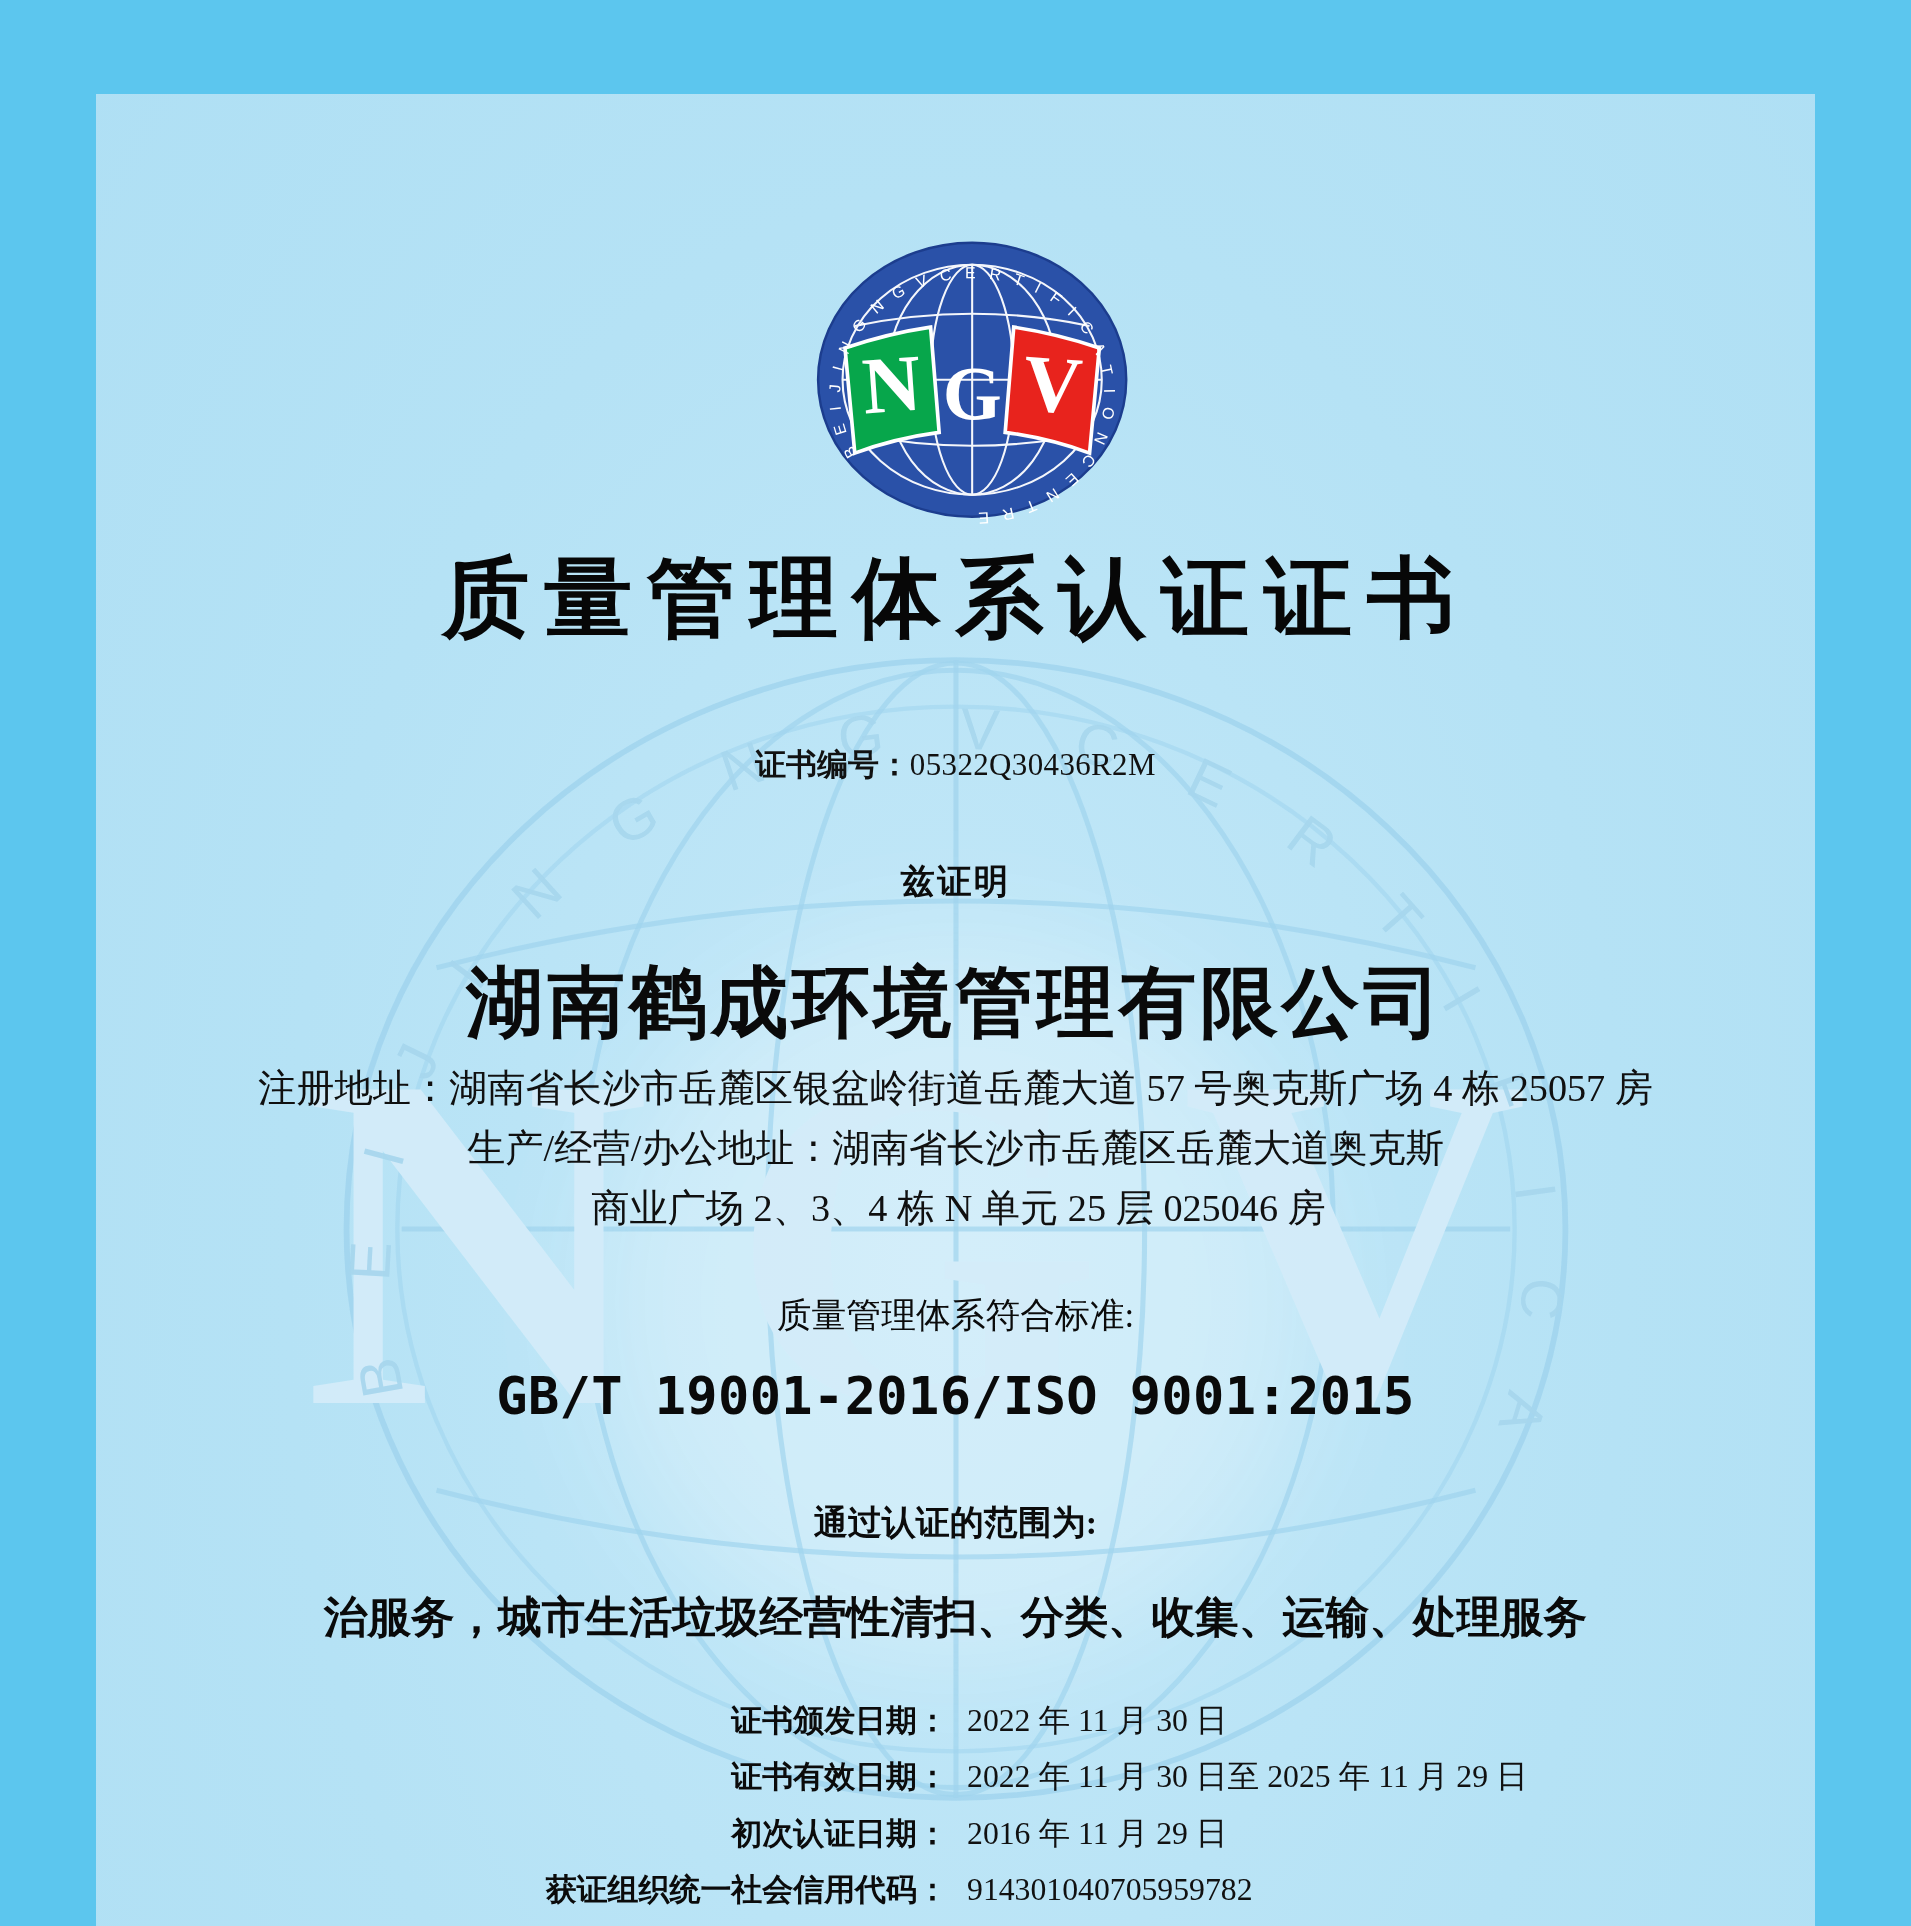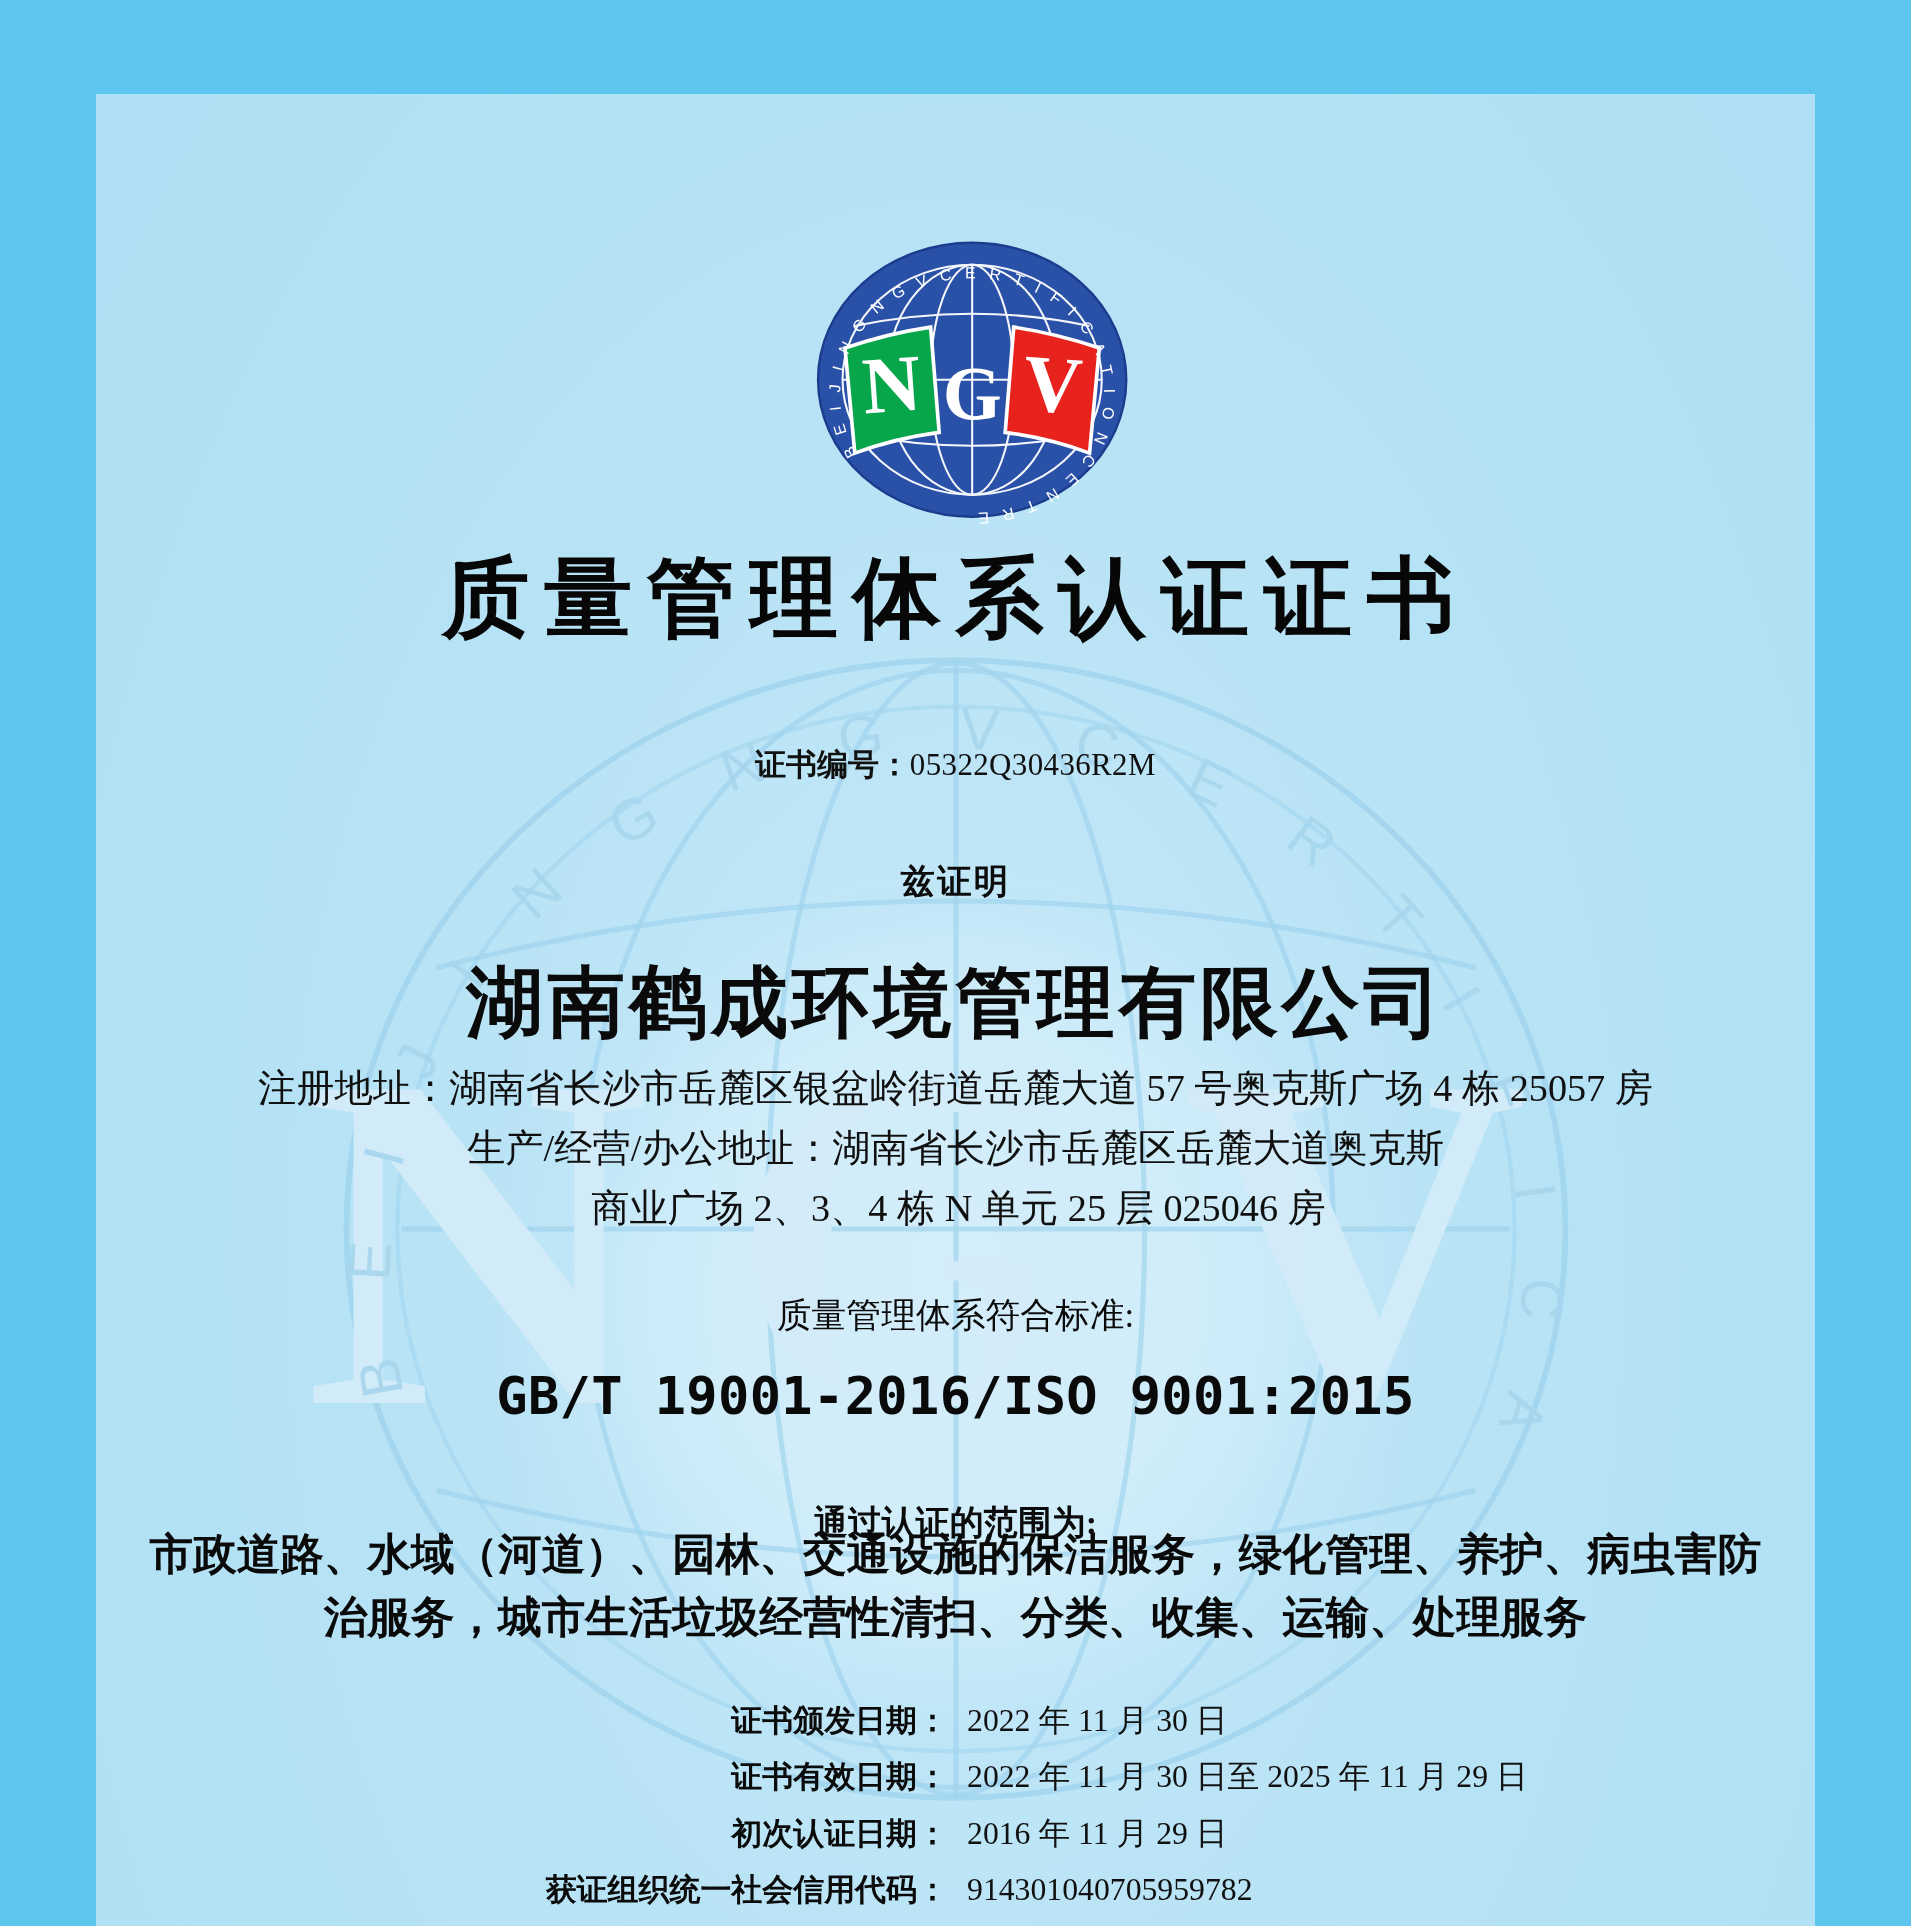--- a/index.html
+++ b/index.html
@@ -113,21 +113,20 @@
     <div class="abs ctr title">质量管理体系认证证书</div>
     <div class="abs ctr certno"><span>证书编号：</span><span class="num">05322Q30436R2M</span></div>
     <div class="abs ctr hereby">兹证明</div>
     <div class="abs ctr company">湖南鹤成环境管理有限公司</div>
     <div class="abs ctr addr1">注册地址：湖南省长沙市岳麓区银盆岭街道岳麓大道 57 号奥克斯广场 4 栋 25057 房</div>
     <div class="abs ctr addr2">生产/经营/办公地址：湖南省长沙市岳麓区岳麓大道奥克斯</div>
     <div class="abs ctr addr3">商业广场 2、3、4 栋 N 单元 25 层 025046 房</div>
     <div class="abs ctr stdlabel">质量管理体系符合标准:</div>
     <div class="abs ctr standard">GB/T 19001-2016/ISO 9001:2015</div>
     <div class="abs ctr scopelabel">通过认证的范围为:</div>
-    <div class="abs ctr scope1">市政道路、水域（河道）、园林、交通设施的保洁服务，绿化管理、养护、病虫害防</div>
     <div class="abs ctr scope2">治服务，城市生活垃圾经营性清扫、分类、收集、运输、处理服务</div>
 
     <div class="abs dates">
       <div class="drow">
         <div class="dlabel">证书颁发日期：</div>
         <div class="dvalue">2022 年 11 月 30 日</div>
       </div>
       <div class="drow">
         <div class="dlabel">证书有效日期：</div>
         <div class="dvalue">2022 年 11 月 30 日至 2025 年 11 月 29 日</div>

